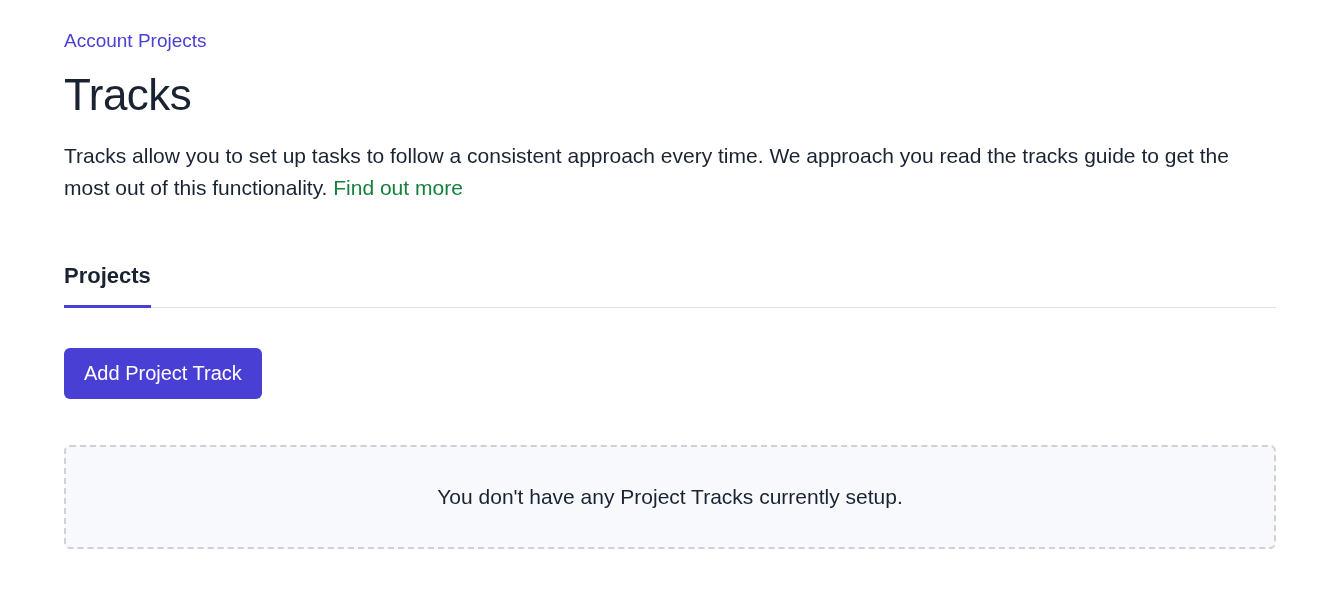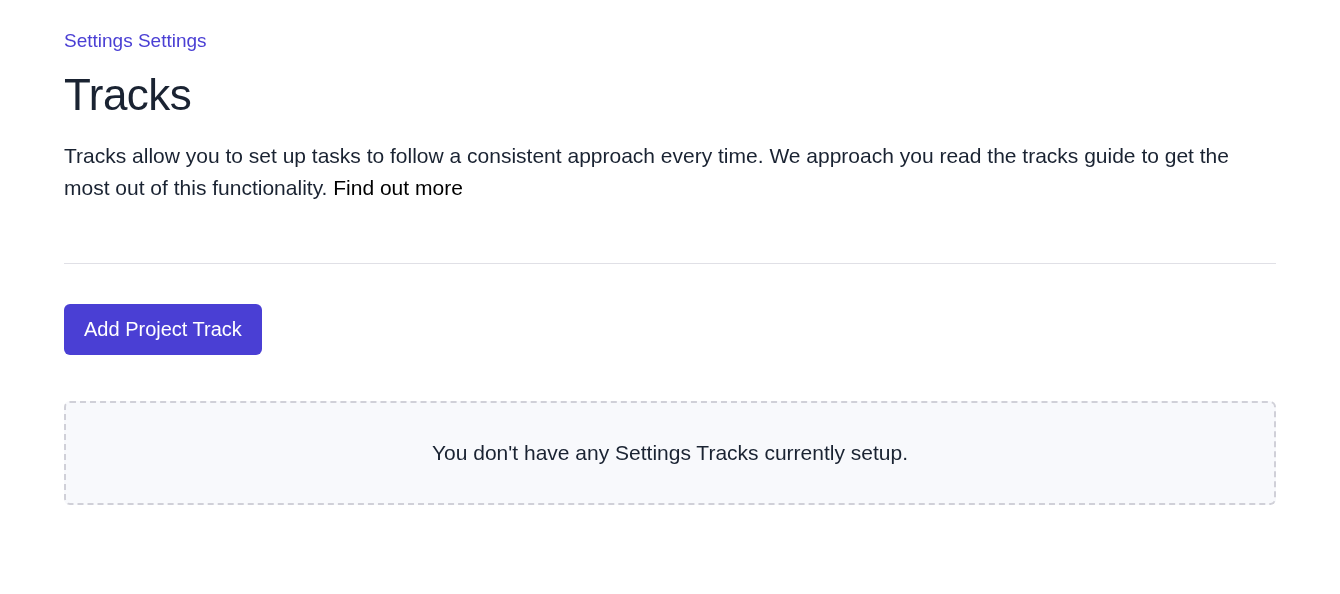--- a/index.html
+++ b/index.html
@@ -31,21 +31,21 @@
       letter-spacing: -0.5px;
     }
     .description {
       font-size: 21px;
       color: #1a2332;
       line-height: 1.5;
       margin-bottom: 60px;
       max-width: 1250px;
     }
     .description-link {
-      color: #000000;
+      color: #15803d;
       text-decoration: none;
       cursor: pointer;
     }
     .tabs {
       display: flex;
       gap: 35px;
       border-bottom: 1px solid #e0e0e6;
       margin-bottom: 40px;
     }
     .tab {
@@ -82,31 +82,32 @@
     .empty-state-text {
       font-size: 21px;
       color: #1a2332;
     }
   </style>
 </head>
 <body>
 
 
 
-<a class="breadcrumb">Settings Settings</a>
+<a class="breadcrumb">Account Projects</a>
 
 <h1 class="page-title">Tracks</h1>
 
 <p class="description">
   <span>Tracks allow you to set up tasks to follow a consistent approach every time. We approach you read the tracks guide to get the most out of this functionality. </span><a class="description-link">Find out more</a>
 </p>
 
 <div class="tabs">
+  <div class="tab active">Projects</div>
 </div>
 
 <button class="add-button">Add Project Track</button>
 
 <div class="empty-state">
-  <span class="empty-state-text">You don't have any Settings Tracks currently setup.</span>
+  <span class="empty-state-text">You don't have any Project Tracks currently setup.</span>
 </div>
 
 
 
 
 </body></html>

